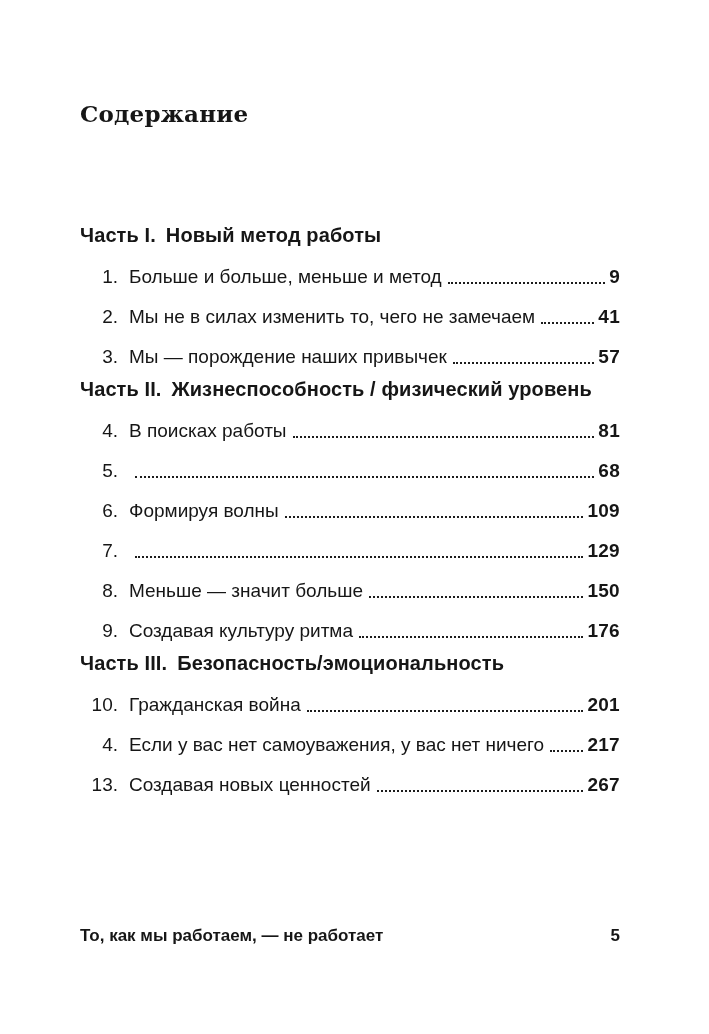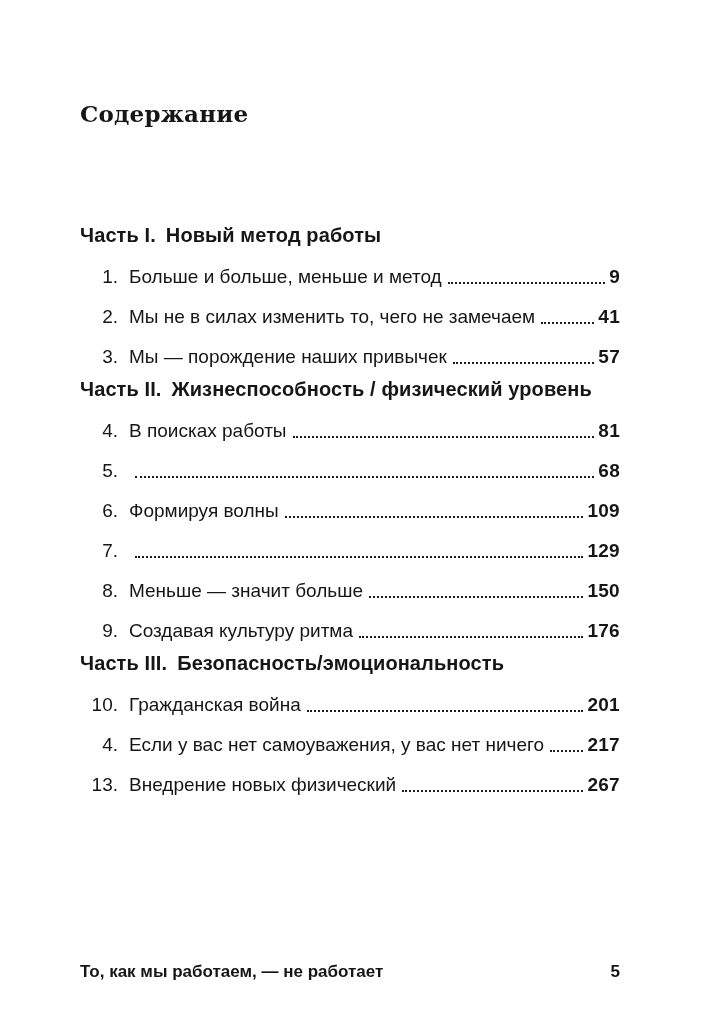--- a/index.html
+++ b/index.html
@@ -79,21 +79,20 @@
     position: absolute;
     left: 0;
     right: 0;
     top: 924px;
     display: flex;
     justify-content: space-between;
     align-items: baseline;
     font-size: 17px;
     line-height: 24px;
     font-weight: bold;
-    margin-top: 36px;
   }
 </style>
 </head>
 <body>
 
 <div class="page" style="background: rgb(255, 255, 255); color: rgb(22, 22, 22);">
   <div class="content">
 
     <h1 class="doc-title">Содержание</h1>
 
@@ -188,21 +187,21 @@
   <div class="toc-row">
     <span class="num">4.</span>
     <span class="entry-title">Если у вас нет самоуважения, у вас нет ничего</span>
     <span class="leader" style="border-bottom-color: rgb(28, 28, 28);"></span>
     <span class="pagenum">217</span>
   </div>
 
 
   <div class="toc-row">
     <span class="num">13.</span>
-    <span class="entry-title">Внедрение новых физический</span>
+    <span class="entry-title">Создавая новых ценностей</span>
     <span class="leader" style="border-bottom-color: rgb(28, 28, 28);"></span>
     <span class="pagenum">267</span>
   </div>
 </div>
   </section>
 </div>
 
     <div class="footer">
       <span>То, как мы работаем, — не работает</span>
       <span>5</span>

